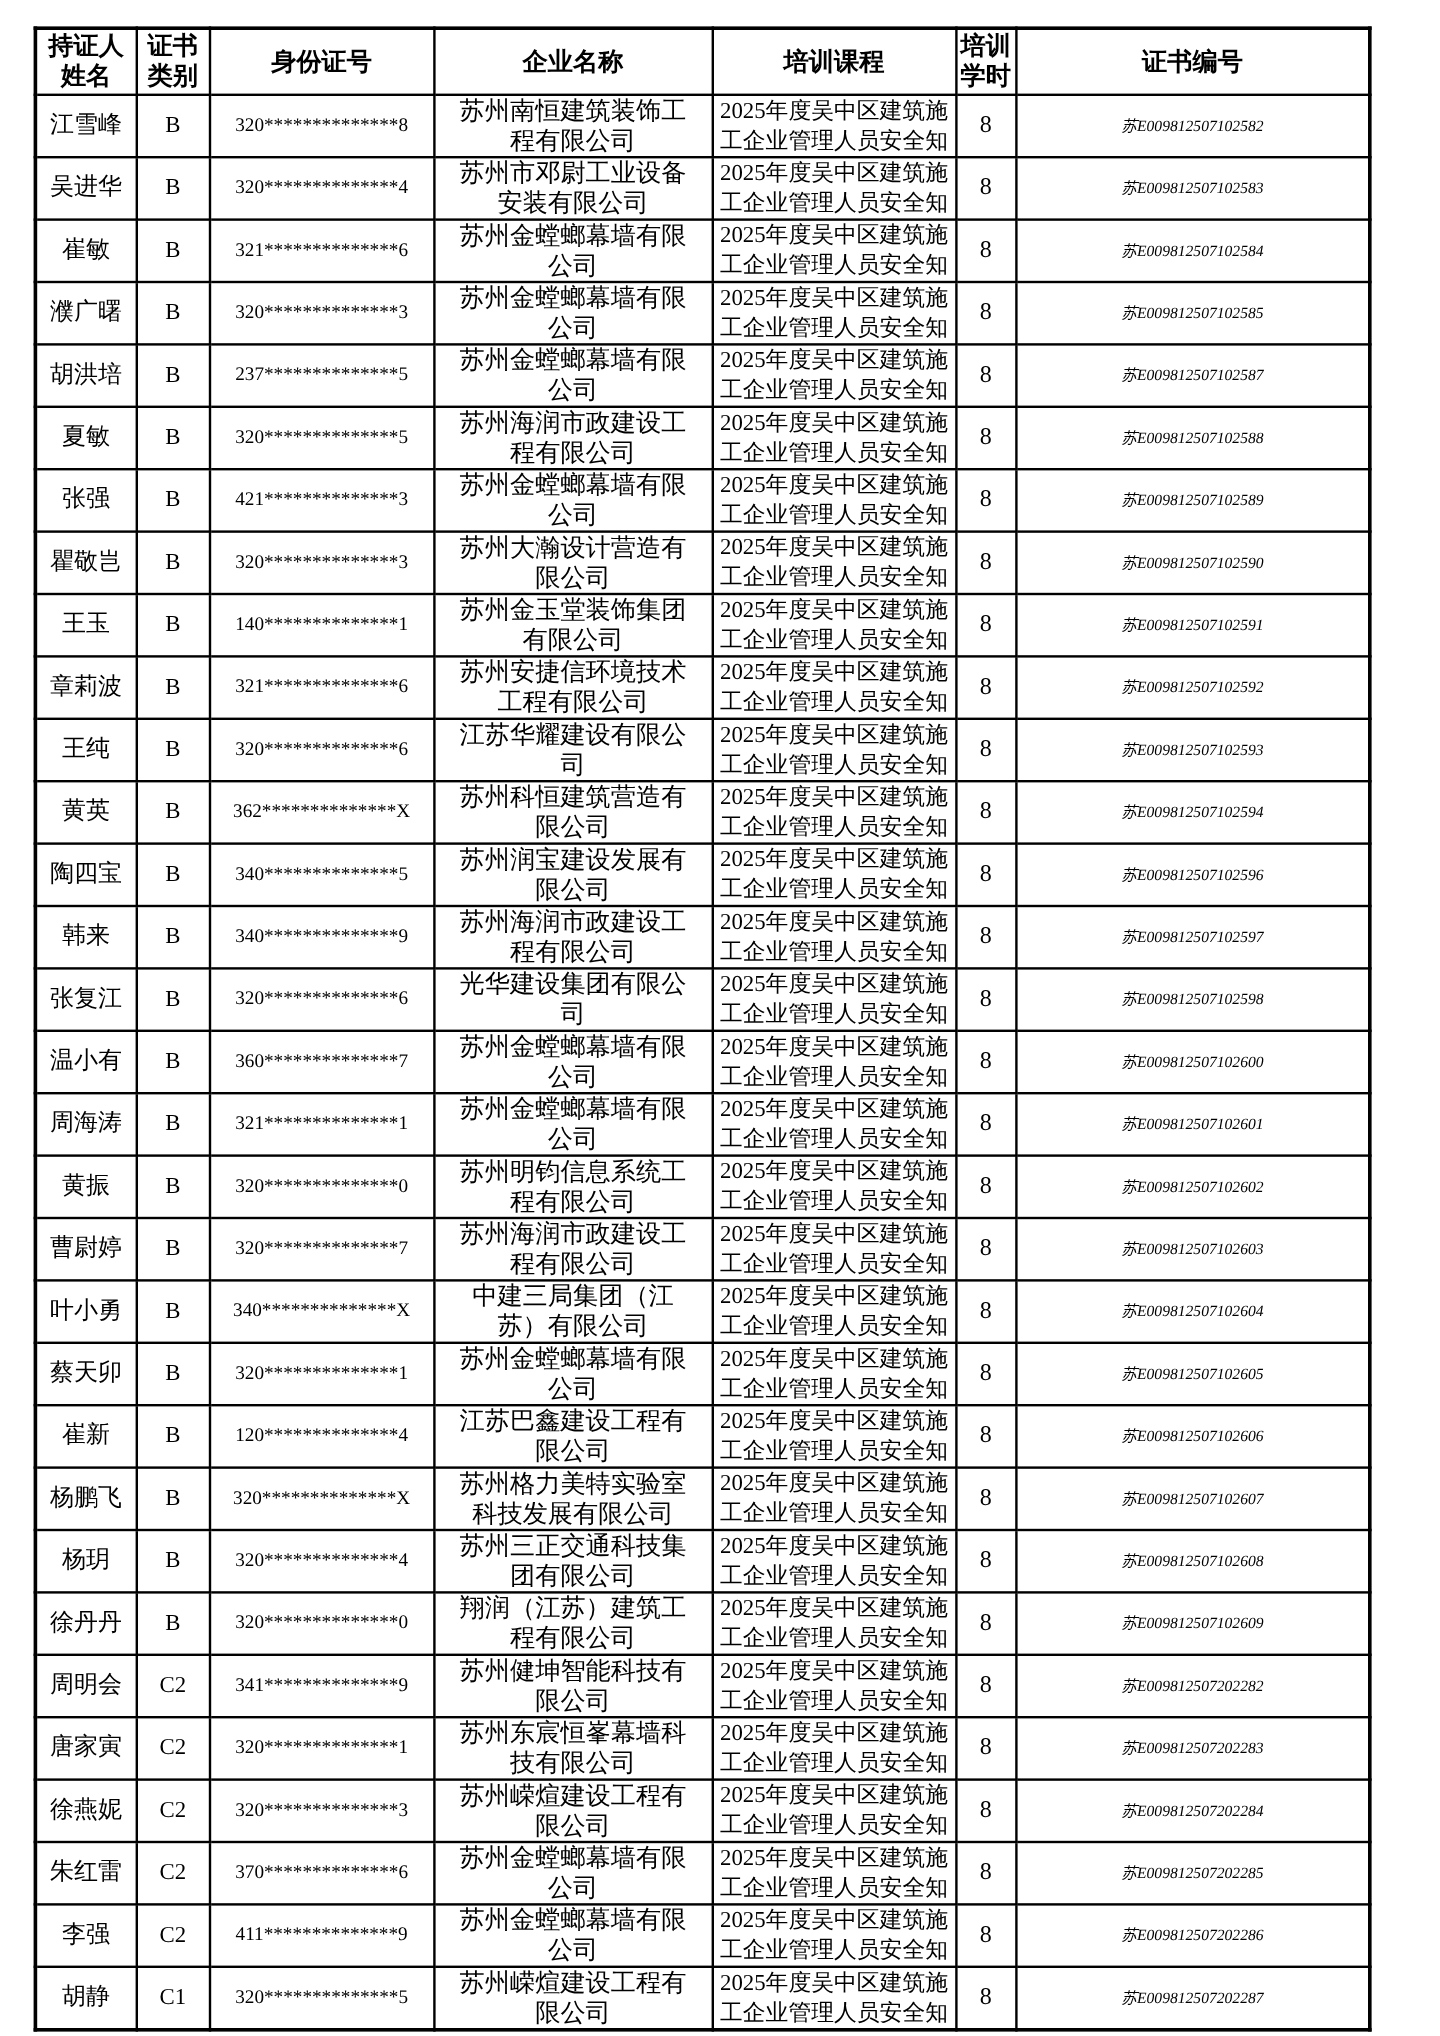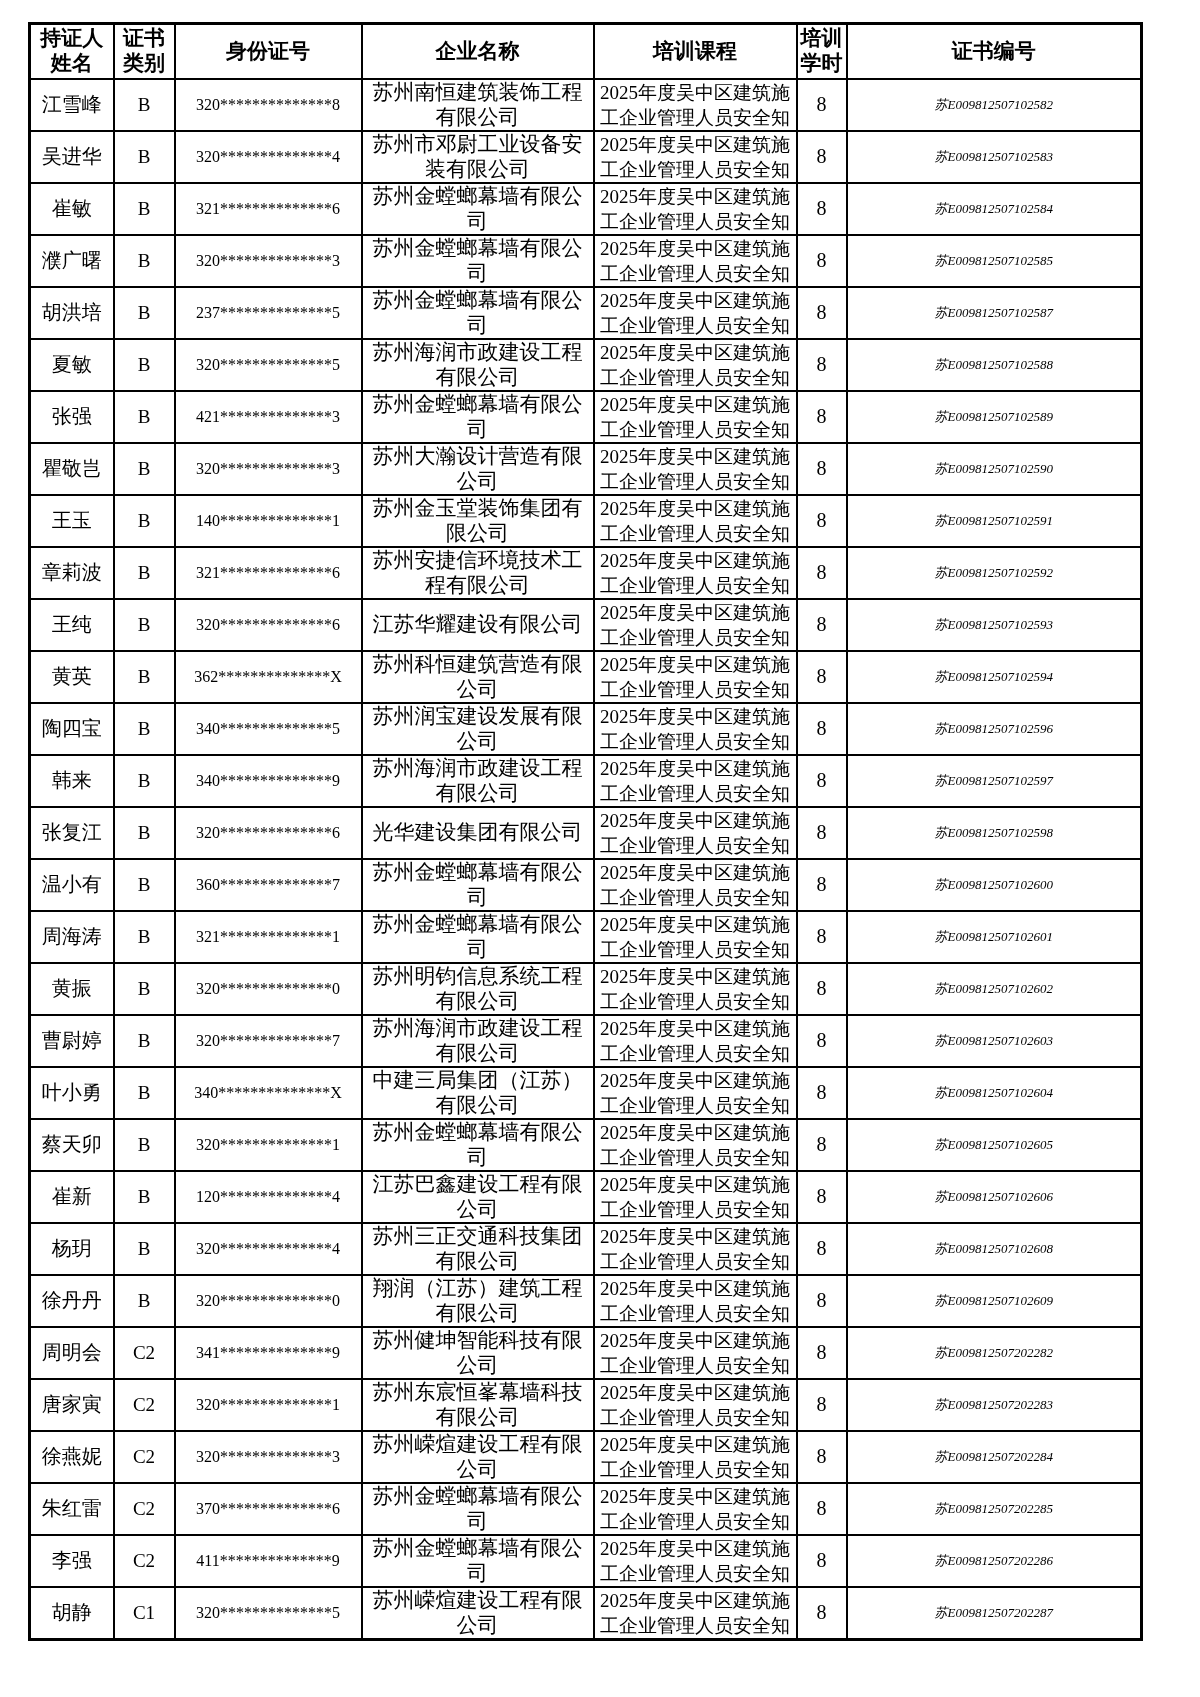--- a/index.html
+++ b/index.html
@@ -39,21 +39,21 @@
     padding: 0 1px;
   }
   tbody tr { height: 50px; }
   td {
     font-size: 20px;
     line-height: 25px;
   }
   td.cell-name   { font-size: 20px; }
   td.cell-cat    { font-size: 19px; font-family: "Liberation Serif", "DejaVu Serif", serif; }
   td.cell-id     { font-size: 16px; white-space: nowrap; }
-  td.cell-company{ font-size: 21px; padding: 0 4px; line-height: 25px; }
+  td.cell-company{ font-size: 21px; padding: 0 14px; line-height: 25px; }
   td.cell-course { font-size: 19px; padding: 0; line-height: 25px; }
   td.cell-hours  { font-size: 20px; }
   td.cell-cert   { font-size: 13px; white-space: nowrap; font-style: italic; }
 </style>
 </head>
 <body>
 
 <div class="page">
   <table class="cert-table">
     <colgroup>
@@ -290,20 +290,29 @@
   <tr>
     <td class="cell-name">崔新</td>
     <td class="cell-cat">B</td>
     <td class="cell-id">120**************4</td>
     <td class="cell-company">江苏巴鑫建设工程有限公司</td>
     <td class="cell-course">2025年度吴中区建筑施工企业管理人员安全知</td>
     <td class="cell-hours">8</td>
     <td class="cell-cert">苏E009812507102606</td>
   </tr>
 
+  <tr>
+    <td class="cell-name">杨鹏飞</td>
+    <td class="cell-cat">B</td>
+    <td class="cell-id">320**************X</td>
+    <td class="cell-company">苏州格力美特实验室科技发展有限公司</td>
+    <td class="cell-course">2025年度吴中区建筑施工企业管理人员安全知</td>
+    <td class="cell-hours">8</td>
+    <td class="cell-cert">苏E009812507102607</td>
+  </tr>
 
   <tr>
     <td class="cell-name">杨玥</td>
     <td class="cell-cat">B</td>
     <td class="cell-id">320**************4</td>
     <td class="cell-company">苏州三正交通科技集团有限公司</td>
     <td class="cell-course">2025年度吴中区建筑施工企业管理人员安全知</td>
     <td class="cell-hours">8</td>
     <td class="cell-cert">苏E009812507102608</td>
   </tr>

